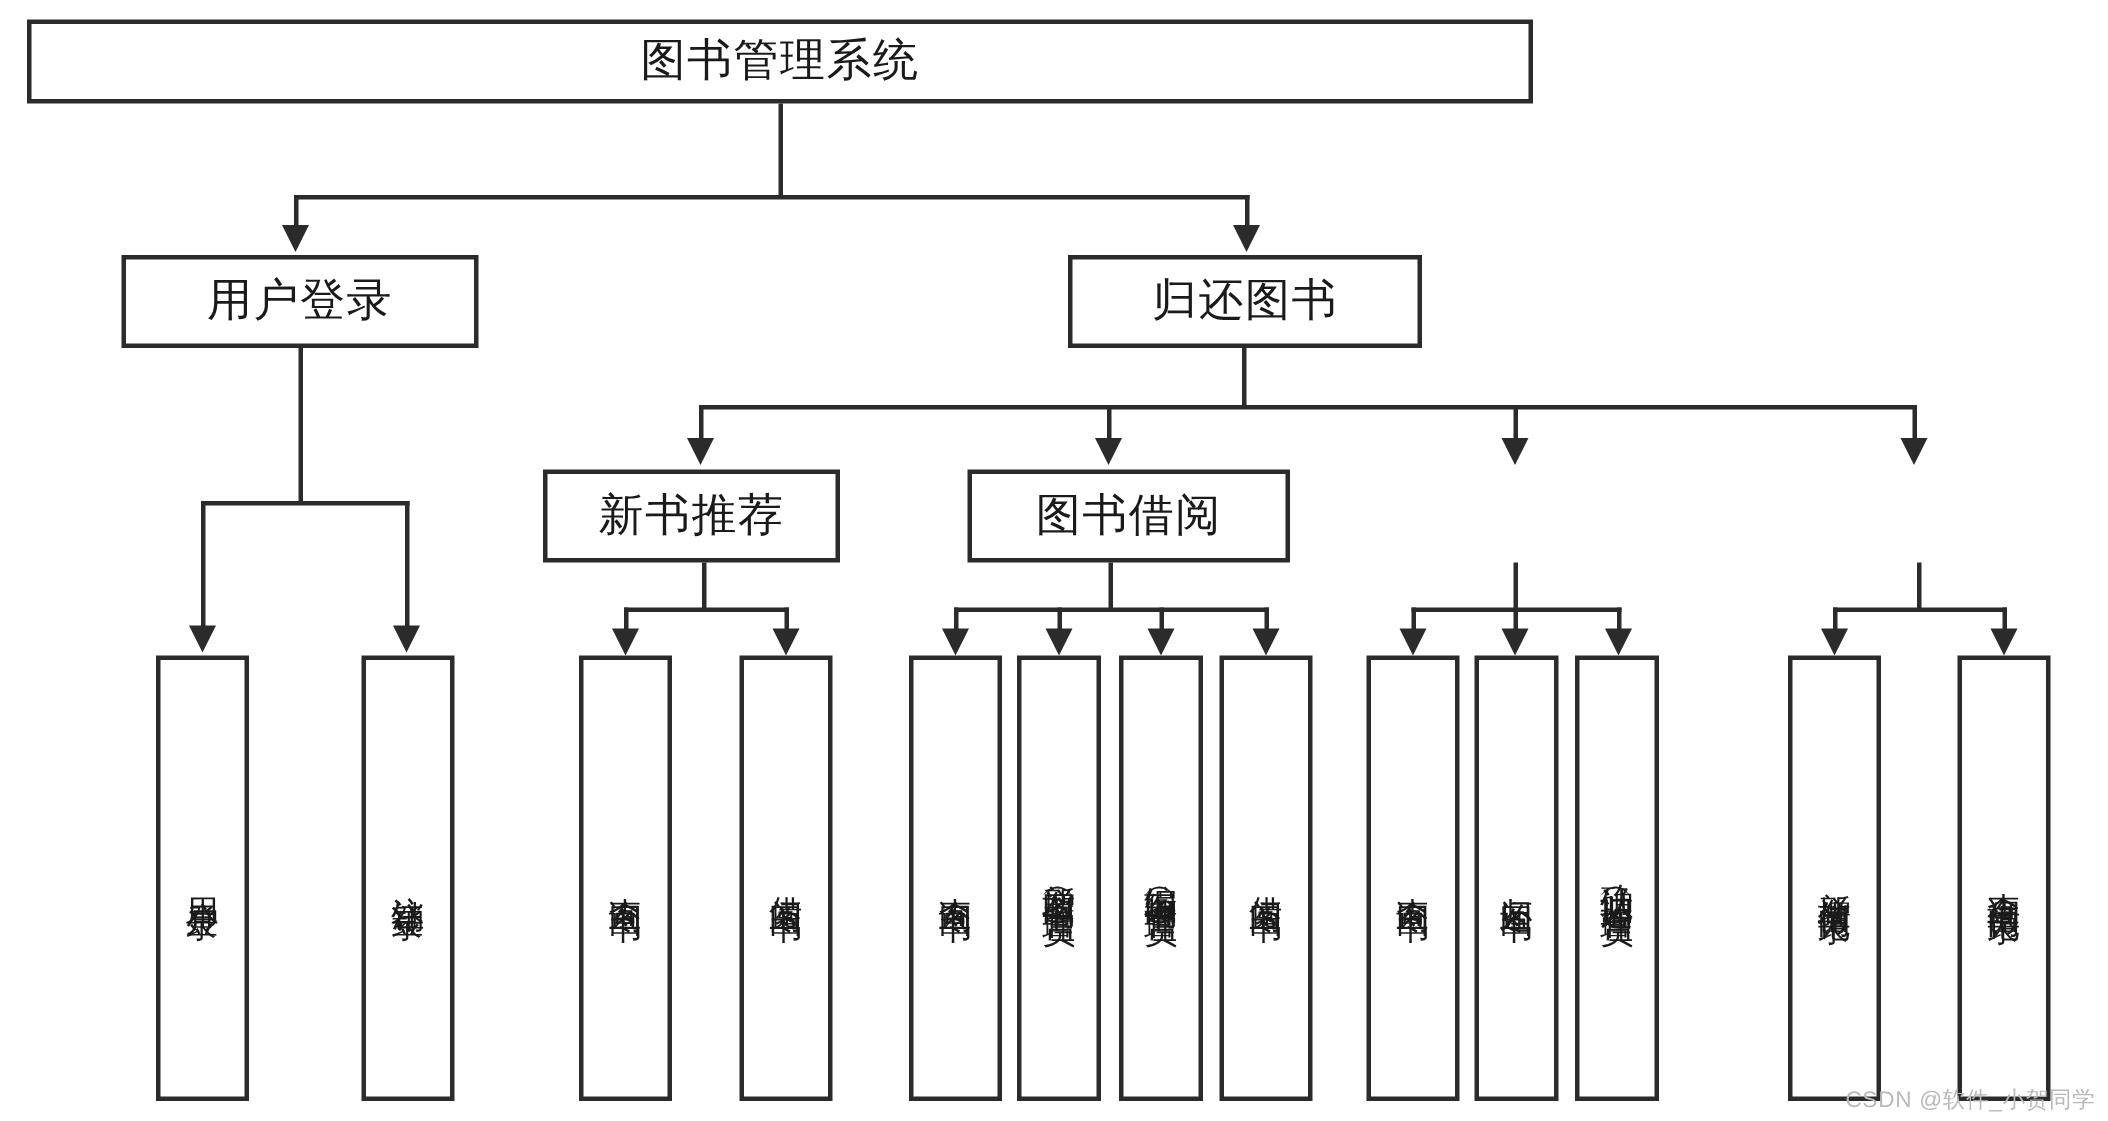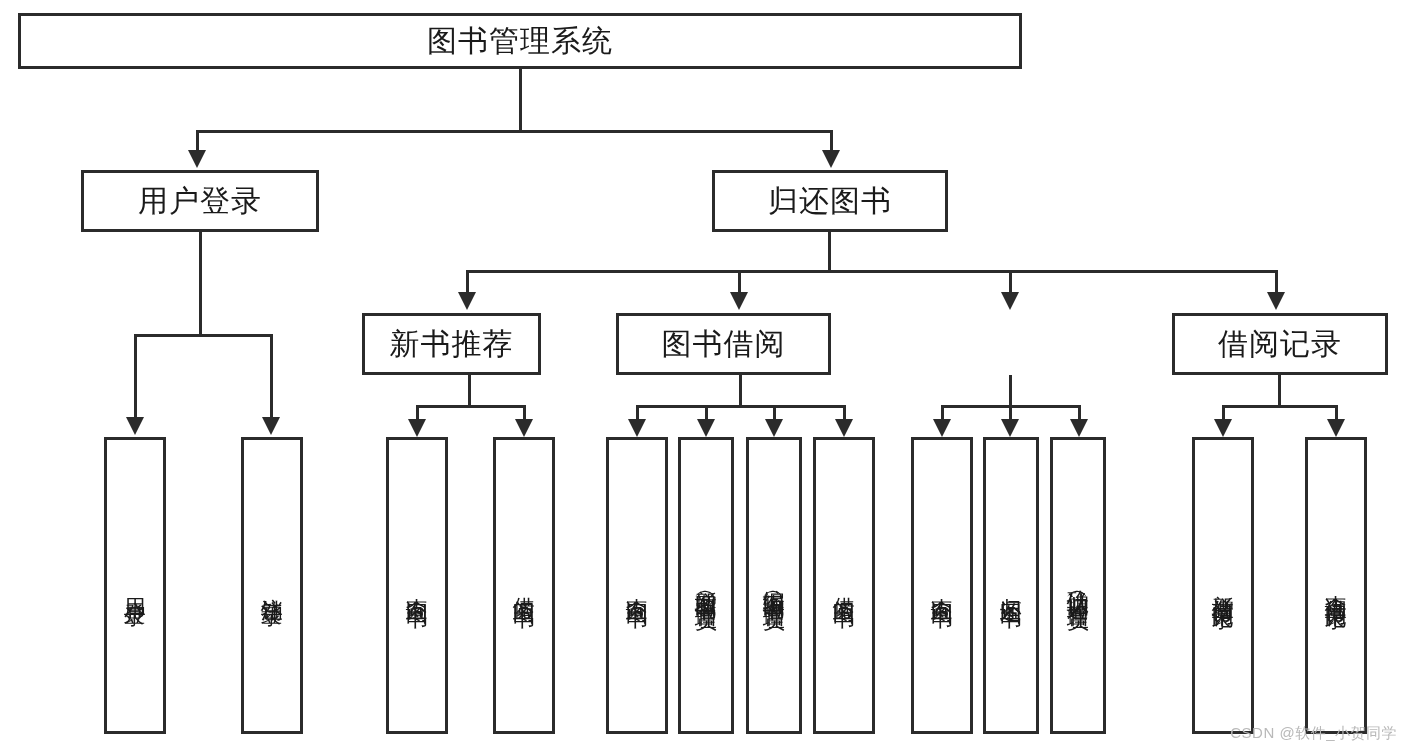--- a/index.html
+++ b/index.html
@@ -115,28 +115,25 @@
   <div class="hline" style="left:466px; top:270px; width:812px; height:3px;"></div>
   <div class="vline" style="left:466px; top:270px; width:3px; height:24px;"></div>
   <div class="arrow" style="left:458px; top:292px;"></div>
   <div class="vline" style="left:738px; top:270px; width:3px; height:24px;"></div>
   <div class="arrow" style="left:730px; top:292px;"></div>
   <div class="vline" style="left:1009px; top:270px; width:3px; height:24px;"></div>
   <div class="arrow" style="left:1001px; top:292px;"></div>
   <div class="vline" style="left:1275px; top:270px; width:3px; height:24px;"></div>
   <div class="arrow" style="left:1267px; top:292px;"></div>
 
-  <div class="node horiz" style="left:362px; top:313px; width:179px; height:62px;">
+  <div class="node horiz" style="left:362px; top:313px; width:198px; height:62px;">
     <span>新书推荐</span>
   </div>
-  <div class="node horiz" style="left:616px; top:313px; width:215px; height:62px;">
+  <div class="node horiz" style="left:645px; top:313px; width:215px; height:62px;">
     <span>图书借阅</span>
-  </div>
-  <div class="node horiz" style="left:1172px; top:313px; width:216px; height:62px;">
-    <span>借阅记录</span>
   </div>
 
   <div class="vline" style="left:468px; top:375px; width:3px; height:32px;"></div>
   <div class="hline" style="left:416px; top:405px; width:110px; height:3px;"></div>
   <div class="vline" style="left:416px; top:405px; width:3px; height:16px;"></div>
   <div class="arrow" style="left:408px; top:419px;"></div>
   <div class="vline" style="left:523px; top:405px; width:3px; height:16px;"></div>
   <div class="arrow" style="left:515px; top:419px;"></div>
 
   <div class="vline" style="left:739px; top:375px; width:3px; height:32px;"></div>

